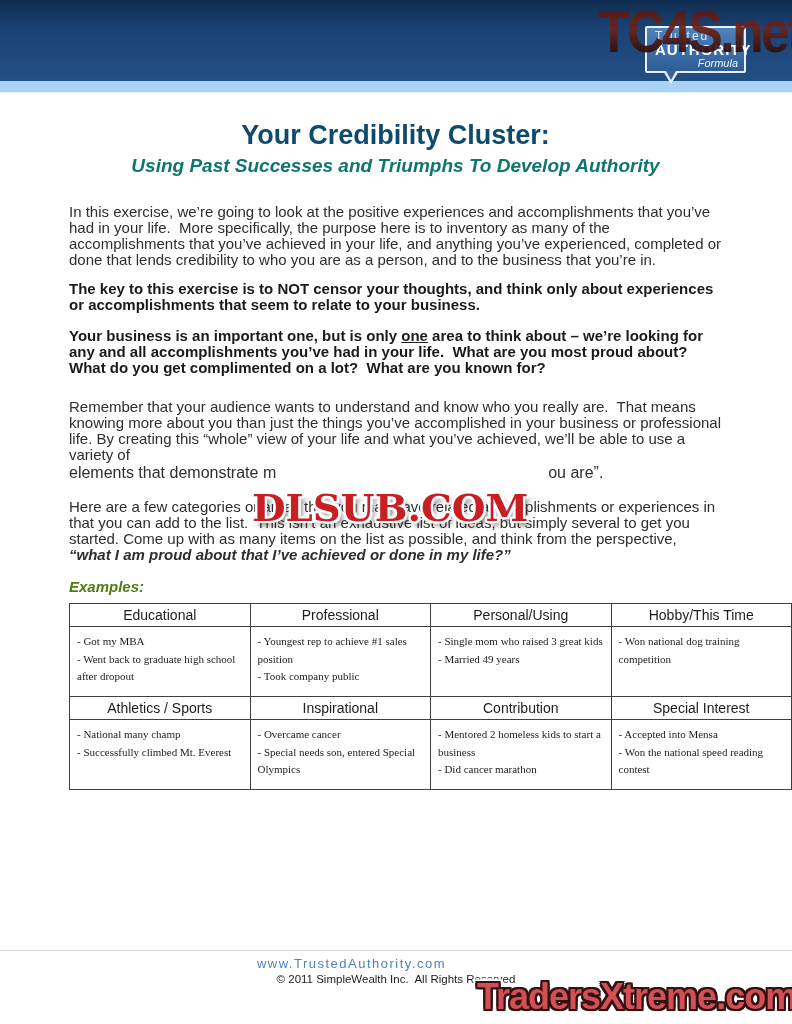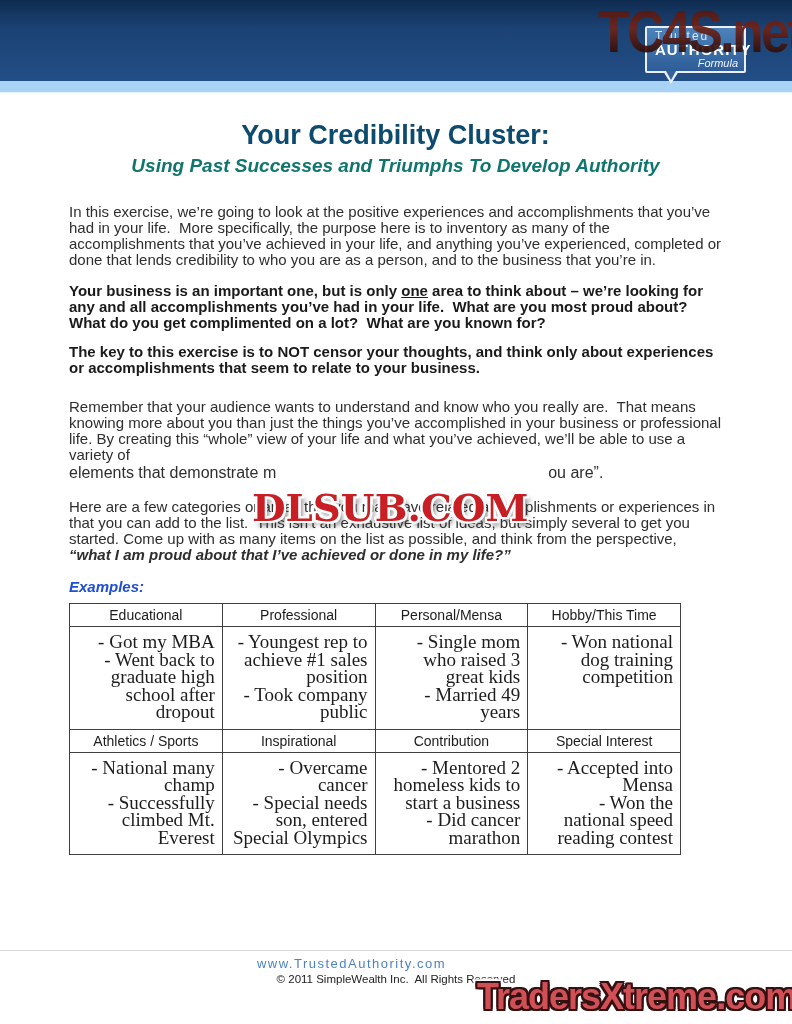--- a/index.html
+++ b/index.html
@@ -45,29 +45,29 @@
   .u{text-decoration:underline;}
   .bi{font-weight:bold;font-style:italic;}
   .p1{margin-top:26px;}
   .p2{margin-top:13px;}
   .p3{margin-top:15px;}
   .p4{margin-top:23px;}
   .p4line{font-size:16px;line-height:20.5px;white-space:pre-wrap;}
   .gap-spacer{display:inline-block;width:272px;height:1px;}
   .p5{margin-top:15px;}
   .p6{margin-top:25px;}
-  .examples{margin-top:14px;font-size:15px;line-height:20.5px;font-weight:bold;font-style:italic;color:#1d4ed8;}
+  .examples{margin-top:14px;font-size:15px;line-height:20.5px;font-weight:bold;font-style:italic;color:#4d7c0f;}
 
   
-  table.ex{margin-top:6px;width:612px;border-collapse:collapse;table-layout:fixed;}
+  table.ex{margin-top:6px;width:723px;border-collapse:collapse;table-layout:fixed;}
   table.ex th,table.ex td{border:1px solid #3f3f3f;}
   table.ex th{font-family:"Liberation Sans",sans-serif;font-size:14px;font-weight:normal;
               color:#1c1c1c;text-align:center;padding:2px 2px;height:18px;}
-  table.ex td{font-family:"Liberation Serif",serif;font-size:19px;color:#1c1c1c;
-              vertical-align:top;text-align:right;padding:6px 7px 8px 7px;height:55px;
+  table.ex td{font-family:"Liberation Serif",serif;font-size:11px;color:#1c1c1c;
+              vertical-align:top;text-align:left;padding:6px 7px 8px 7px;height:55px;
               line-height:17.5px;white-space:pre-line;}
 
   .closing{margin-top:22px;font-size:15px;line-height:20.5px;white-space:pre-wrap;}
 
   
   .footer-line{position:absolute;left:0;top:950px;width:792px;border-top:1px solid #d8d8d8;}
   .footer-url{position:absolute;left:0;top:956px;width:703px;text-align:center;
               font-size:13px;letter-spacing:1.5px;color:#4d82c2;}
   .footer-copy{position:absolute;left:0;top:973px;width:792px;text-align:center;
                font-size:11.5px;color:#222;white-space:pre-wrap;}
@@ -107,38 +107,38 @@
   </div>
 
   <div class="wm-top">TC4S.net</div>
 
   <div class="content">
     <div class="title">Your Credibility Cluster:</div>
     <div class="subtitle">Using Past Successes and Triumphs To Develop Authority</div>
 
     <p class="para p1"><span>In this exercise, we’re going to look at the positive experiences and accomplishments that you’ve had in your life.  More specifically, the purpose here is to inventory as many of the accomplishments that you’ve achieved in your life, and anything you’ve experienced, completed or done that lends credibility to who you are as a person, and to the business that you’re in.</span></p>
 
+    <p class="para p2 b"><span>The key to this exercise is to NOT censor your thoughts, and think only about experiences or accomplishments that seem to relate to your business.</span></p>
+
     <p class="para p3 b"><span>Your business is an important one, but is only </span><span class="u">one</span><span> area to think about – we’re looking for any and all accomplishments you’ve had in your life.  What are you most proud about?  What do you get complimented on a lot?  What are you known for?</span></p>
-
-    <p class="para p2 b"><span>The key to this exercise is to NOT censor your thoughts, and think only about experiences or accomplishments that seem to relate to your business.</span></p>
 
     <p class="para p4"><span>Remember that your audience wants to understand and know who you really are.  That means knowing more about you than just the things you’ve accomplished in your business or professional life. By creating this “whole” view of your life and what you’ve achieved, we’ll be able to use a variety of</span></p>
     <div class="p4line"><span>elements that demonstrate m</span><span class="gap-spacer"></span><span>ou are”.</span></div>
 
     <p class="para p5"><span>Here are a few categories or areas that you may have related accomplishments or experiences in that you can add to the list.  This isn’t an exhaustive list of ideas, but simply several to get you started. Come up with as many items on the list as possible, and think from the perspective, </span><span class="bi">“what I am proud about that I’ve achieved or done in my life?”</span></p>
 
 
     <div class="examples">Examples:</div>
 
     <table class="ex">
       <tbody>
           <tr>
         <th>Educational</th>
         <th>Professional</th>
-        <th>Personal/Mensa</th>
+        <th>Personal/Using</th>
         <th>Hobby/This Time</th>
       </tr>
       <tr>
         <td>- Got my MBA
 - Went back to graduate high school after dropout</td>
         <td>- Youngest rep to achieve #1 sales position
 - Took company public</td>
         <td>- Single mom who raised 3 great kids
 - Married 49 years</td>
         <td>- Won national dog training competition</td>

